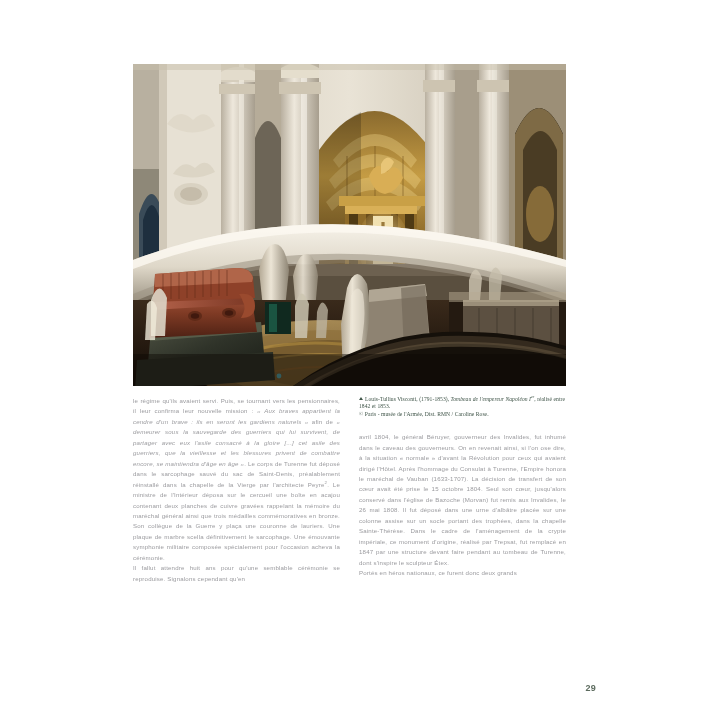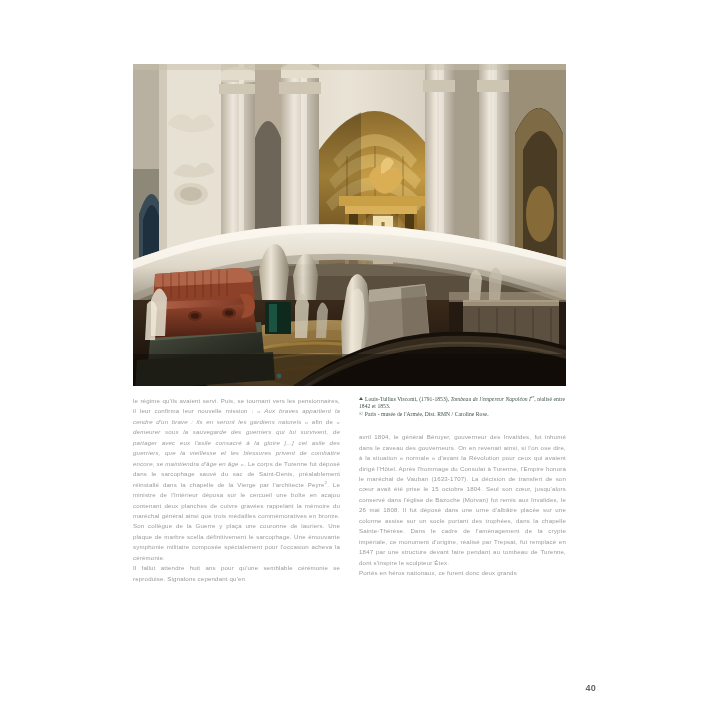--- a/index.html
+++ b/index.html
@@ -335,13 +335,13 @@
   </div>
 
   <div class="col">
     <p class="caption"><span class="marker"></span><span>Louis-Tullius Visconti, (1791-1853), </span><em>Tombeau de l'empereur Napoléon I</em><em class="sup-er">er</em><span>, réalisé entre 1842 et 1853.</span><br><span>© Paris - musée de l'Armée, Dist. RMN / Caroline Rose.</span></p>
 
     <p class="body-text para">avril 1804, le général Béruyer, gouverneur des Invalides, fut inhumé dans le caveau des gouverneurs. On en revenait ainsi, si l'on ose dire, à la situation « normale » d'avant la Révolution pour ceux qui avaient dirigé l'Hôtel. Après l'hommage du Consulat à Turenne, l'Empire honora le maréchal de Vauban (1633-1707). La décision de transfert de son cœur avait été prise le 15 octobre 1804. Seul son cœur, jusqu'alors conservé dans l'église de Bazoche (Morvan) fut remis aux Invalides, le 26 mai 1808. Il fut déposé dans une urne d'albâtre placée sur une colonne assise sur un socle portant des trophées, dans la chapelle Sainte-Thérèse. Dans le cadre de l'aménagement de la crypte impériale, ce monument d'origine, réalisé par Trepsat, fut remplacé en 1847 par une structure devant faire pendant au tombeau de Turenne, dont s'inspire le sculpteur Étex.</p>
     <p class="body-text para">Portés en héros nationaux, ce furent donc deux grands</p>
   </div>
 </div>
 
-<div class="page-number">40</div>
+<div class="page-number">29</div>
 
 </body></html>

